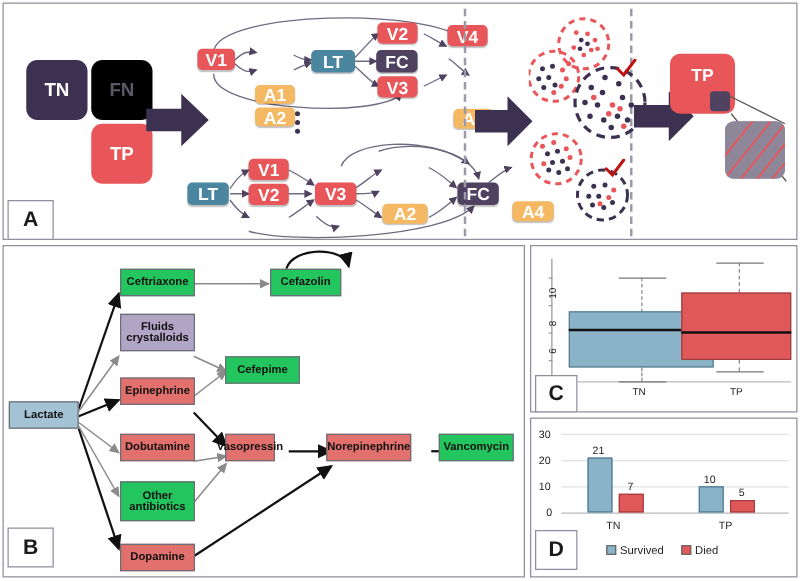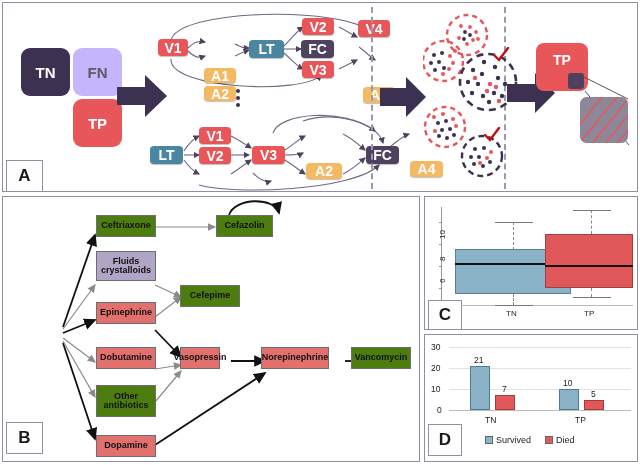--- a/index.html
+++ b/index.html
@@ -21,21 +21,21 @@
   #lblB{left:6px;top:422px;width:35px;height:30px;}
   #lblC{left:428px;top:300px;width:32px;height:28px;}
   #lblD{left:428px;top:424px;width:32px;height:30px;}
 
   
   .cm{position:absolute;left:18px;top:45px;width:104px;height:100px;}
   .cmcell{position:absolute;width:49px;height:48px;border-radius:9px;
           display:flex;align-items:center;justify-content:center;
           font-weight:bold;font-size:15px;}
   .cm-tn{left:0;top:0;background:#3c3150;color:#fff;}
-  .cm-fn{left:52px;top:0;background:#c4b5fd;color:#5a5a66;text-align:center;}
+  .cm-fn{left:52px;top:0;background:#000000;color:#5a5a66;text-align:center;}
   .cm-fp{left:0;top:51px;background:#f6d4d4;color:#6e6060;}
   .cm-tp{left:52px;top:51px;background:#e8565a;color:#fff;}
 
   
   .bigarrow{position:absolute;}
 
   
   .gnode{position:absolute;border-radius:4px;display:flex;align-items:center;
          justify-content:center;color:#fff;font-weight:bold;font-size:14px;
          box-shadow:0 1px 1px rgba(0,0,0,.25);}
@@ -60,21 +60,21 @@
          display:flex;align-items:flex-start;justify-content:center;padding-top:9px;box-sizing:border-box;}
   #tpsmall{position:absolute;left:565px;top:70px;width:16px;height:16px;border-radius:3px;background:#4e4260;}
   #tpzoom{position:absolute;left:577px;top:94px;width:48px;height:46px;border-radius:7px;
           background:#8e8699;overflow:hidden;}
 
   
   .bnode{position:absolute;border:1px solid #6d6d78;box-sizing:border-box;
          display:flex;align-items:center;justify-content:center;text-align:center;
          font-size:9px;font-weight:bold;color:#111;line-height:1.05;}
   .b-blue{background:#a3c3d4;}
-  .b-org{background:#4d7c0f;}
+  .b-org{background:#22c55e;}
   .b-red{background:#e2706d;}
   .b-pur{background:#b0a5c4;}
 
   
   .axlabel{position:absolute;font-size:8px;color:#222;}
   .rot{transform:rotate(-90deg);transform-origin:left top;}
   .boxrect{position:absolute;border:1px solid #555;box-sizing:border-box;}
   .whisk{position:absolute;background:#777;}
   .medline{position:absolute;background:#111;height:2px;}
 
@@ -337,20 +337,21 @@
         <path d="M152 30 L212 30"></path>
         <path d="M152 88 L178 100"></path>
         <path d="M152 120 L178 100"></path>
         <path d="M152 172 L178 168"></path>
         <path d="M152 205 L178 174"></path>
       </g>
 
       <path d="M226 18 C232 0 272 0 276 16" fill="none" stroke="#111" stroke-width="1.8" marker-end="url(#ahB)"></path>
     </svg>
 
+    <div class="bnode b-blue" style="left:4px;top:124px;width:56px;height:22px;">Lactate</div>
     <div class="bnode b-org" style="left:93px;top:18px;width:60px;height:22px;">Ceftriaxone</div>
     <div class="bnode b-org" style="left:213px;top:18px;width:57px;height:22px;">Cefazolin</div>
     <div class="bnode b-pur" style="left:93px;top:54px;width:60px;height:30px;">Fluids crystalloids</div>
     <div class="bnode b-org" style="left:177px;top:88px;width:60px;height:22px;">Cefepime</div>
     <div class="bnode b-red" style="left:93px;top:105px;width:60px;height:22px;">Epinephrine</div>
     <div class="bnode b-red" style="left:93px;top:150px;width:60px;height:22px;">Dobutamine</div>
     <div class="bnode b-red" style="left:177px;top:150px;width:40px;height:22px;">Vasopressin</div>
     <div class="bnode b-red" style="left:258px;top:150px;width:68px;height:22px;">Norepinephrine</div>
     <div class="bnode b-org" style="left:348px;top:150px;width:60px;height:22px;">Vancomycin</div>
     <div class="bnode b-org" style="left:93px;top:188px;width:60px;height:32px;">Other antibiotics</div>

